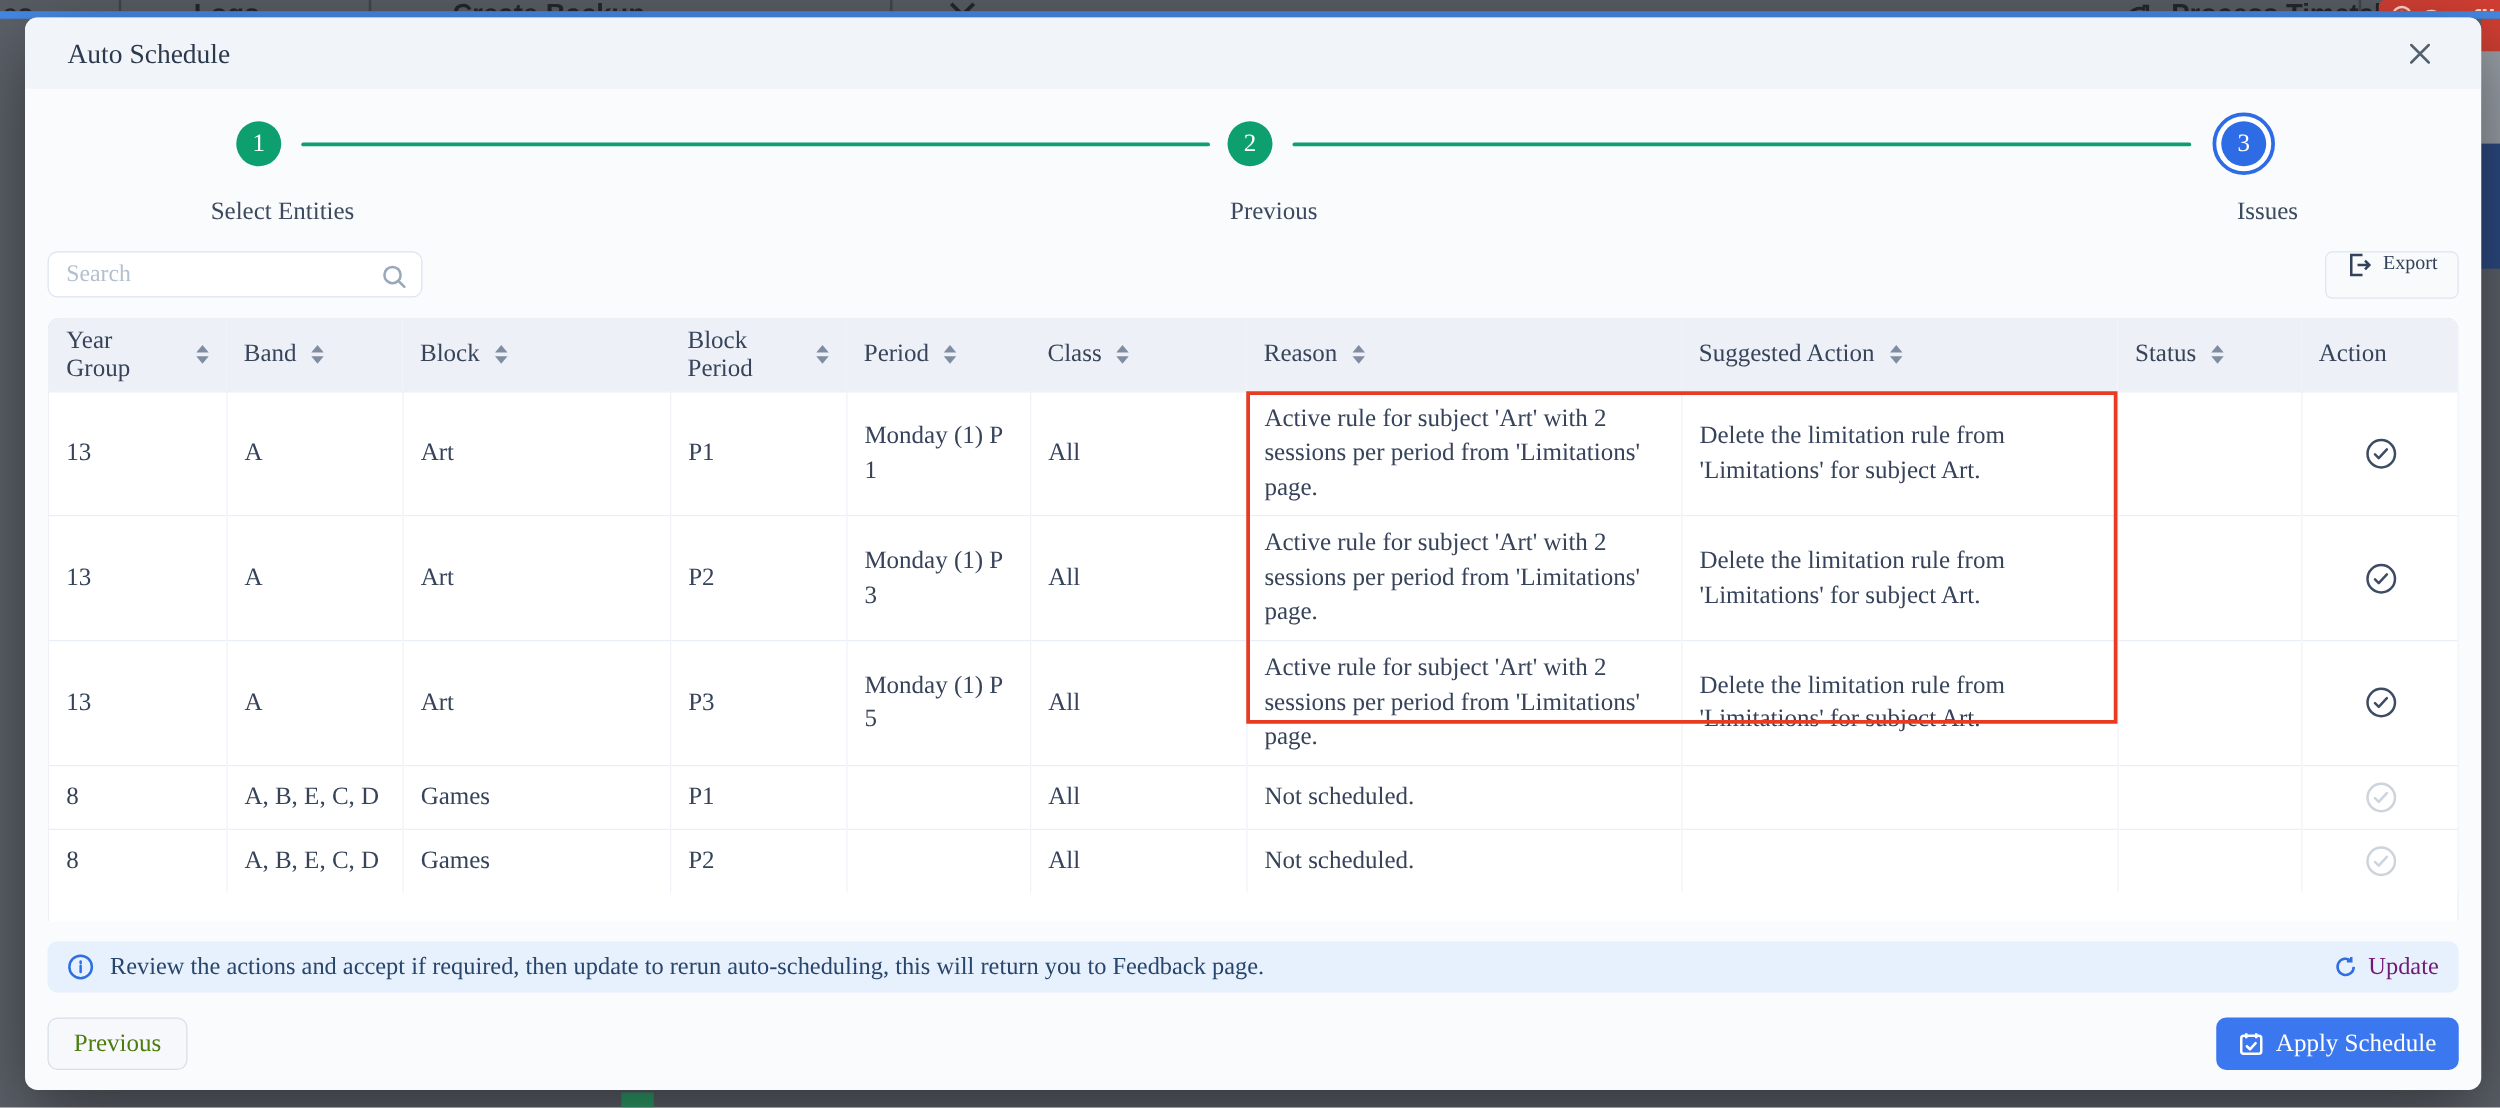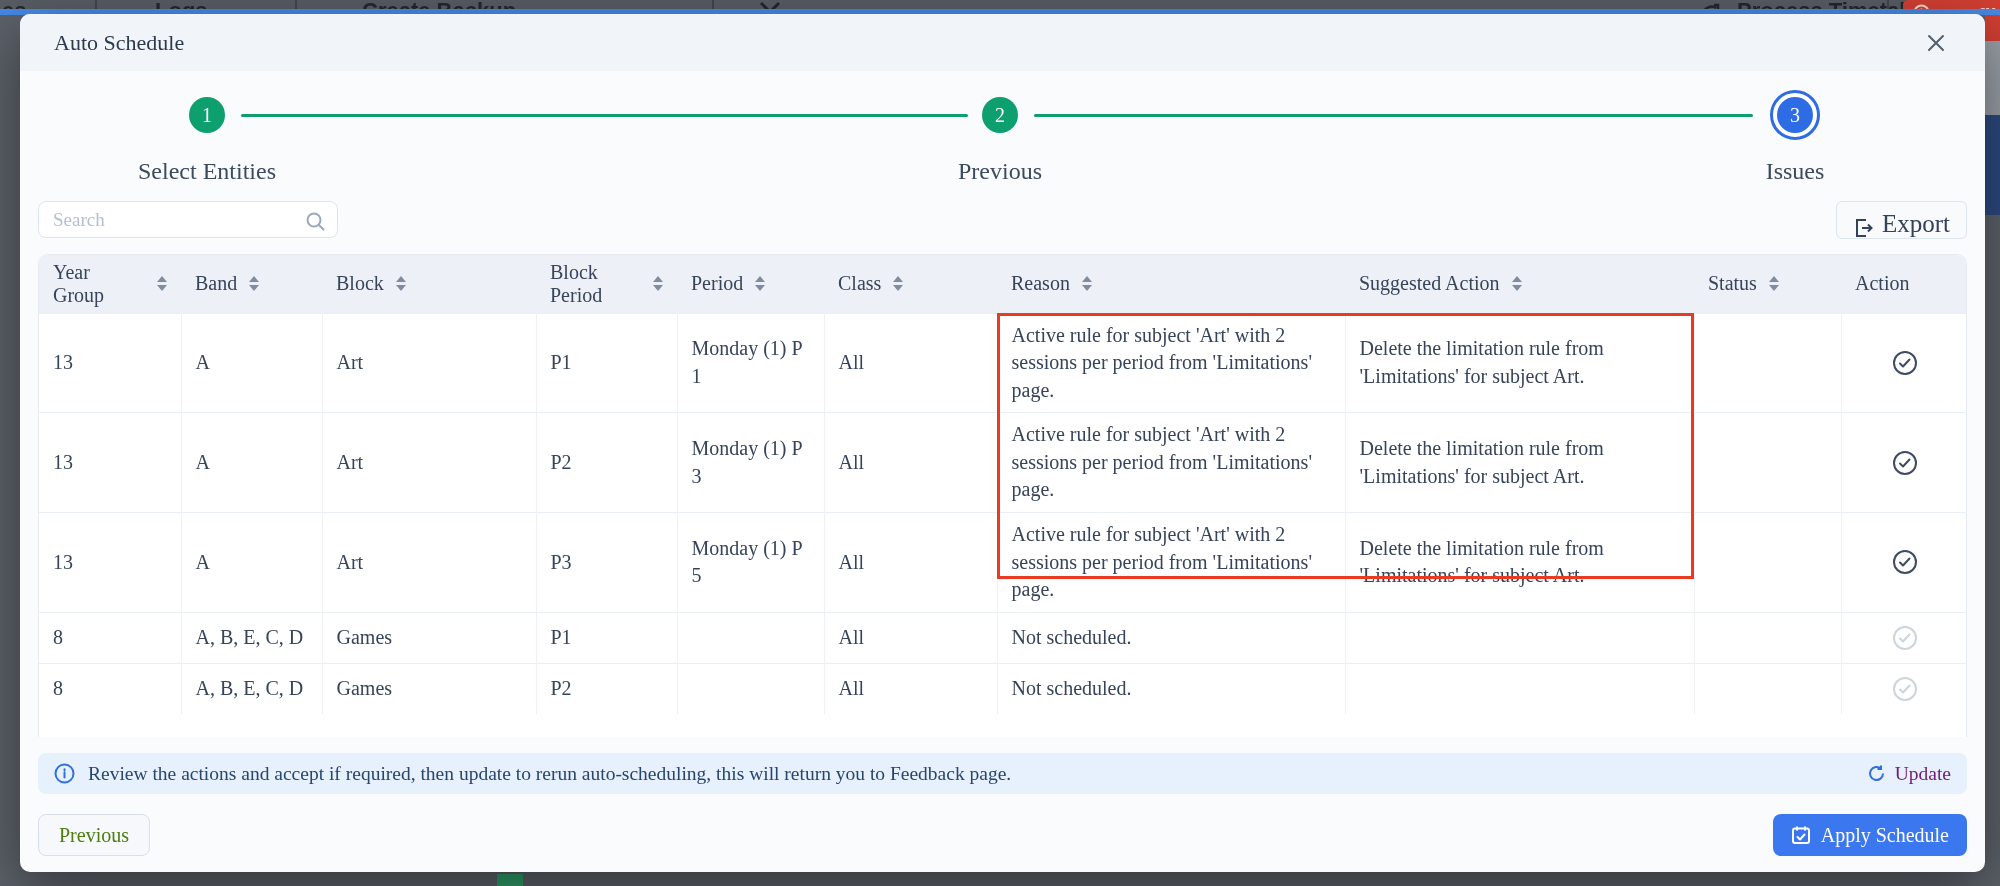--- a/index.html
+++ b/index.html
@@ -36,32 +36,32 @@
   .stepper { position:relative; height:126px; }
   .step-line { position:absolute; top:43px; height:3px; background:#0d9f6e; border-radius:2px; }
   .line-1 { left:221px; width:727px; }
   .line-2 { left:1014px; width:719px; }
   .step-circle { position:absolute; top:26px; width:36px; height:36px; border-radius:50%; background:#0d9f6e;
     color:#fff; font-size:20px; display:flex; align-items:center; justify-content:center; cursor:pointer; }
   .step-c1 { left:169px; } .step-c2 { left:962px; }
   .step-ring { position:absolute; left:1750px; top:19px; width:50px; height:50px; border-radius:50%;
     border:3px solid #2d6ce5; background:#fff; display:flex; align-items:center; justify-content:center; cursor:pointer; }
   .step-ring .inner { width:36px; height:36px; border-radius:50%; background:#2d6ce5; color:#fff; font-size:20px; display:flex; align-items:center; justify-content:center; }
-  .step-label { position:absolute; top:87px; transform:translateX(-50%); font-size:24px; color:#3c4a5e; white-space:nowrap; }
+  .step-label { position:absolute; top:87px; transform:translateX(-50%); font-size:20px; color:#3c4a5e; white-space:nowrap;margin-left:19px; }
   .lbl-1 { left:187px; } .lbl-2 { left:980px; } .lbl-3 { left:1775px; }
 
   
   .controls { display:flex; justify-content:space-between; align-items:center; padding:0 18px; margin-top:2px; height:41px; }
   .search-box { position:relative; width:300px; height:37px; }
   .search-box input { width:100%; height:100%; border:1.5px solid #dce4ef; border-radius:8px; background:#fff;
     padding:0 42px 0 14px; font-size:19px; color:#33415a; font-family:inherit; outline:none; }
   .search-box input::placeholder { color:#b4c0d1; }
   .search-ic { position:absolute; right:12px; top:10px; }
   .btn-export { height:38px; padding:0 16px; border:1.5px solid #dde5ef; background:#f8fafc; border-radius:6px;
-    font-size:25px; color:#33415a; display:flex; align-items:flex-end; gap:9px; cursor:pointer; font-family:inherit; }
+    font-size:16px; color:#33415a; display:flex; align-items:flex-start; gap:9px; cursor:pointer; font-family:inherit; }
 
   
   .table-wrap { margin:14px 18px 0; height:483px; background:#fff; position:relative;
     border:1px solid #e6ebf2; border-bottom:none; border-radius:10px 10px 0 0; overflow:hidden; }
   table { width:1929px; border-collapse:collapse; table-layout:fixed; }
   thead th { background:#edf1f7; height:58px; padding:0 14px; text-align:left; font-size:20px; font-weight:500; color:#37445a; }
   .th-flex { display:flex; align-items:center; gap:12px; }
   .th-flex > span:first-child { line-height:1.15; }
   .sort { display:inline-flex; flex-direction:column; gap:3px; }
   .sort i { display:block; width:0; height:0; border:5px solid transparent; }

